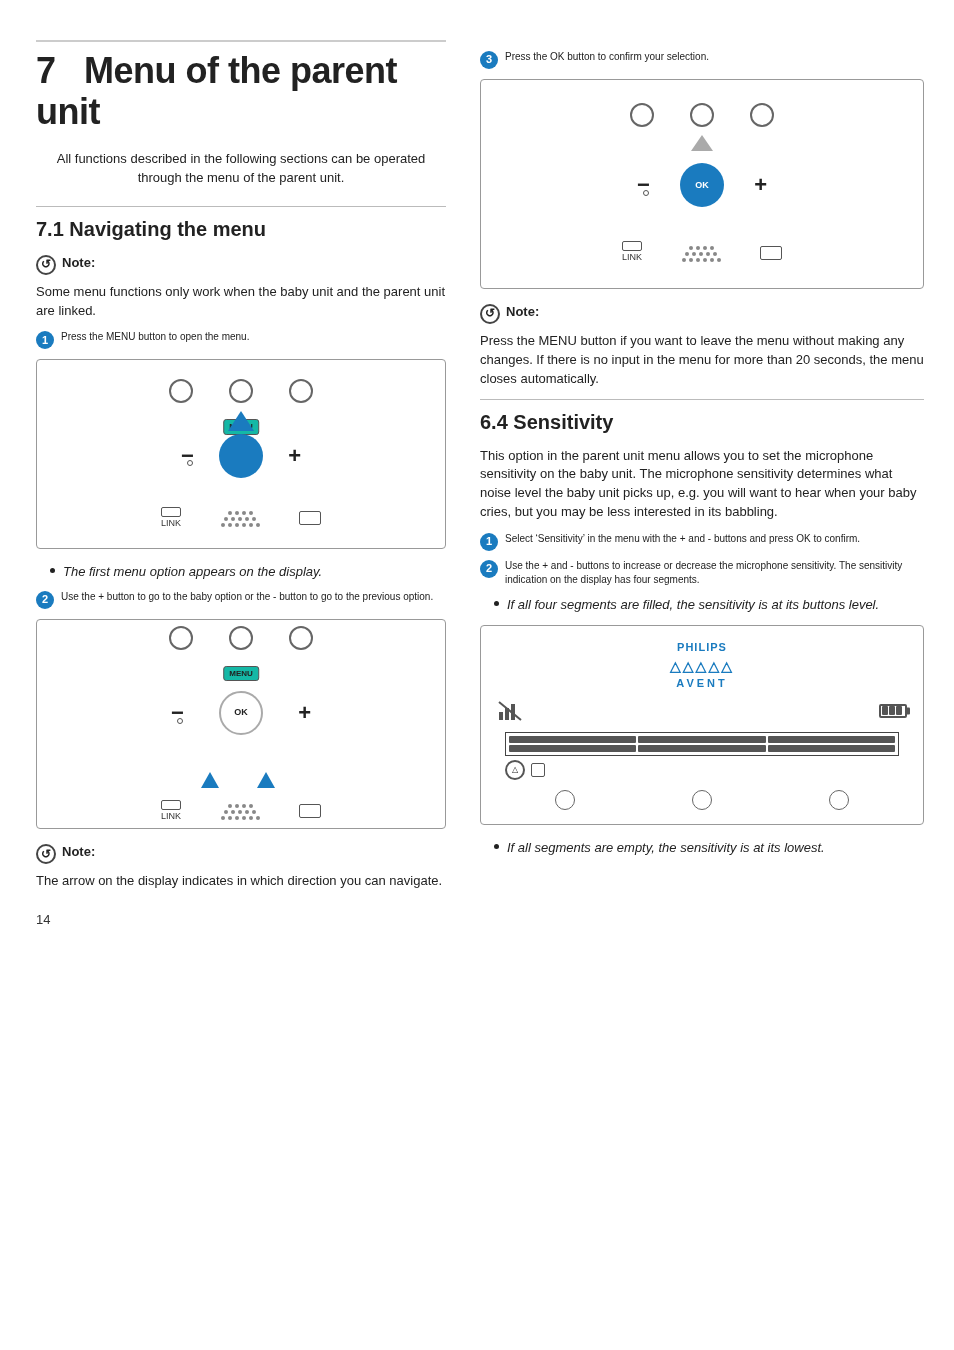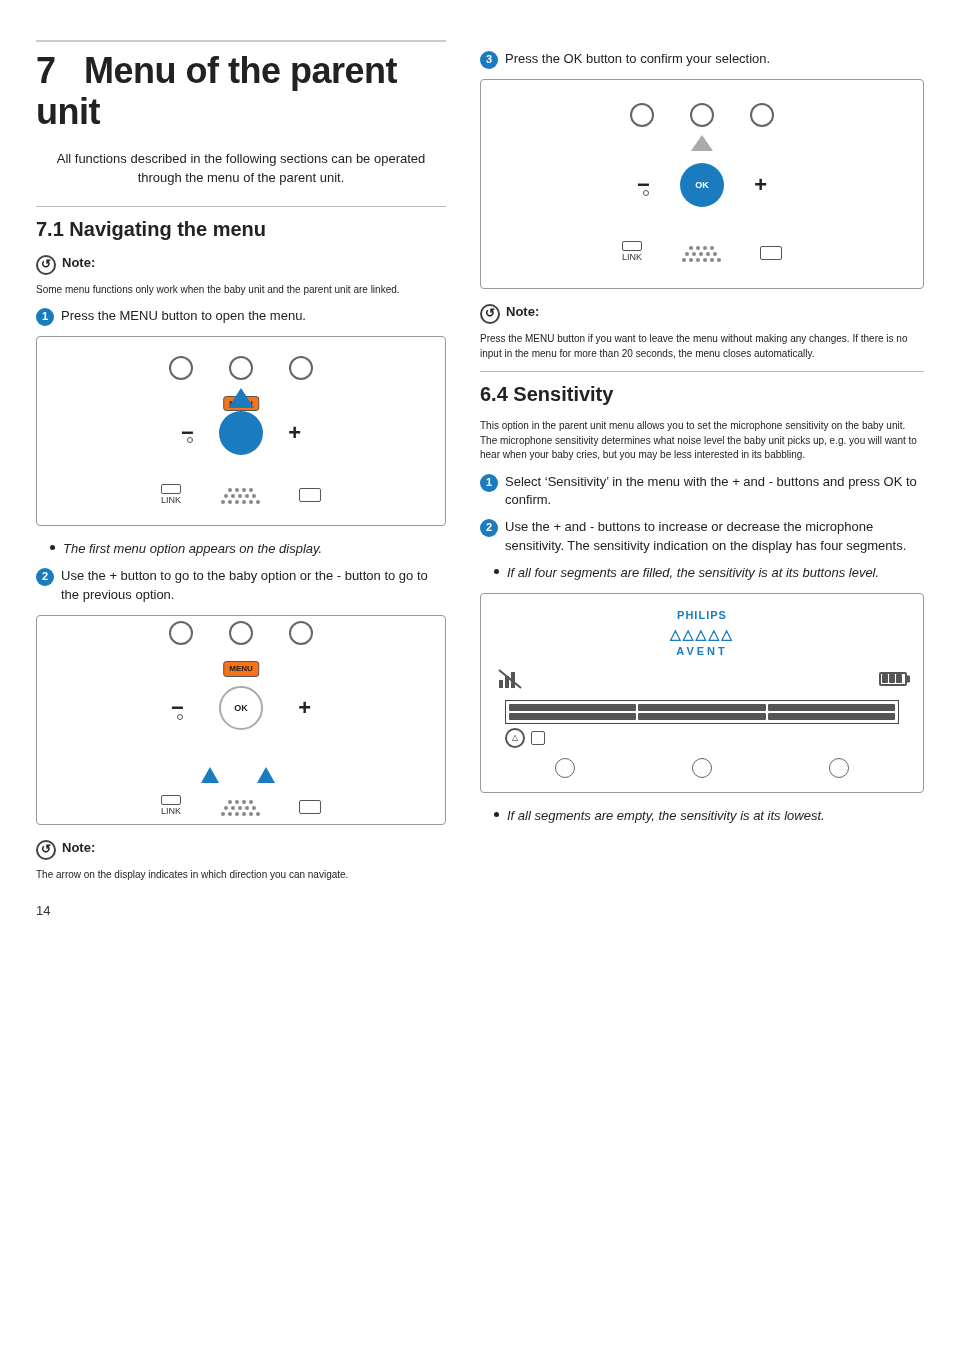--- a/index.html
+++ b/index.html
@@ -75,21 +75,21 @@
       font-weight: 700;
       margin-right: 6px;
       flex-shrink: 0;
       margin-top: 1px;
     }
     .note-label {
       font-weight: 700;
       font-size: 13px;
     }
     .note-text {
-      font-size: 10px;
+      font-size: 13px;
       line-height: 1.45;
       margin-bottom: 10px;
     }
     .step-block {
       display: flex;
       align-items: flex-start;
       margin-bottom: 8px;
     }
     .step-num {
       display: inline-flex;
@@ -100,21 +100,21 @@
       background: #1a7bbf;
       color: #fff;
       font-size: 11px;
       font-weight: 700;
       border-radius: 50%;
       margin-right: 7px;
       flex-shrink: 0;
       margin-top: 1px;
     }
     .step-text {
-      font-size: 13px;
+      font-size: 10px;
       line-height: 1.45;
       flex: 1;
     }
     .device-diagram {
       border: 1.5px solid #999;
       border-radius: 4px;
       margin: 10px 0 14px 0;
       background: #fff;
       display: flex;
       align-items: center;
@@ -191,21 +191,21 @@
     .nav-menu-label {
       position: absolute;
       top: 8px;
       left: 50%;
       transform: translateX(-50%);
       font-size: 8px;
       font-weight: 700;
       border: 1.5px solid #555;
       border-radius: 3px;
       padding: 1px 5px;
-      background: #f97316;
+      background: #14b8a6;
       white-space: nowrap;
       text-align: center;
     }
     .bottom-row {
       display: flex;
       justify-content: space-between;
       align-items: center;
       padding: 0 10px;
       margin-top: 6px;
     }

